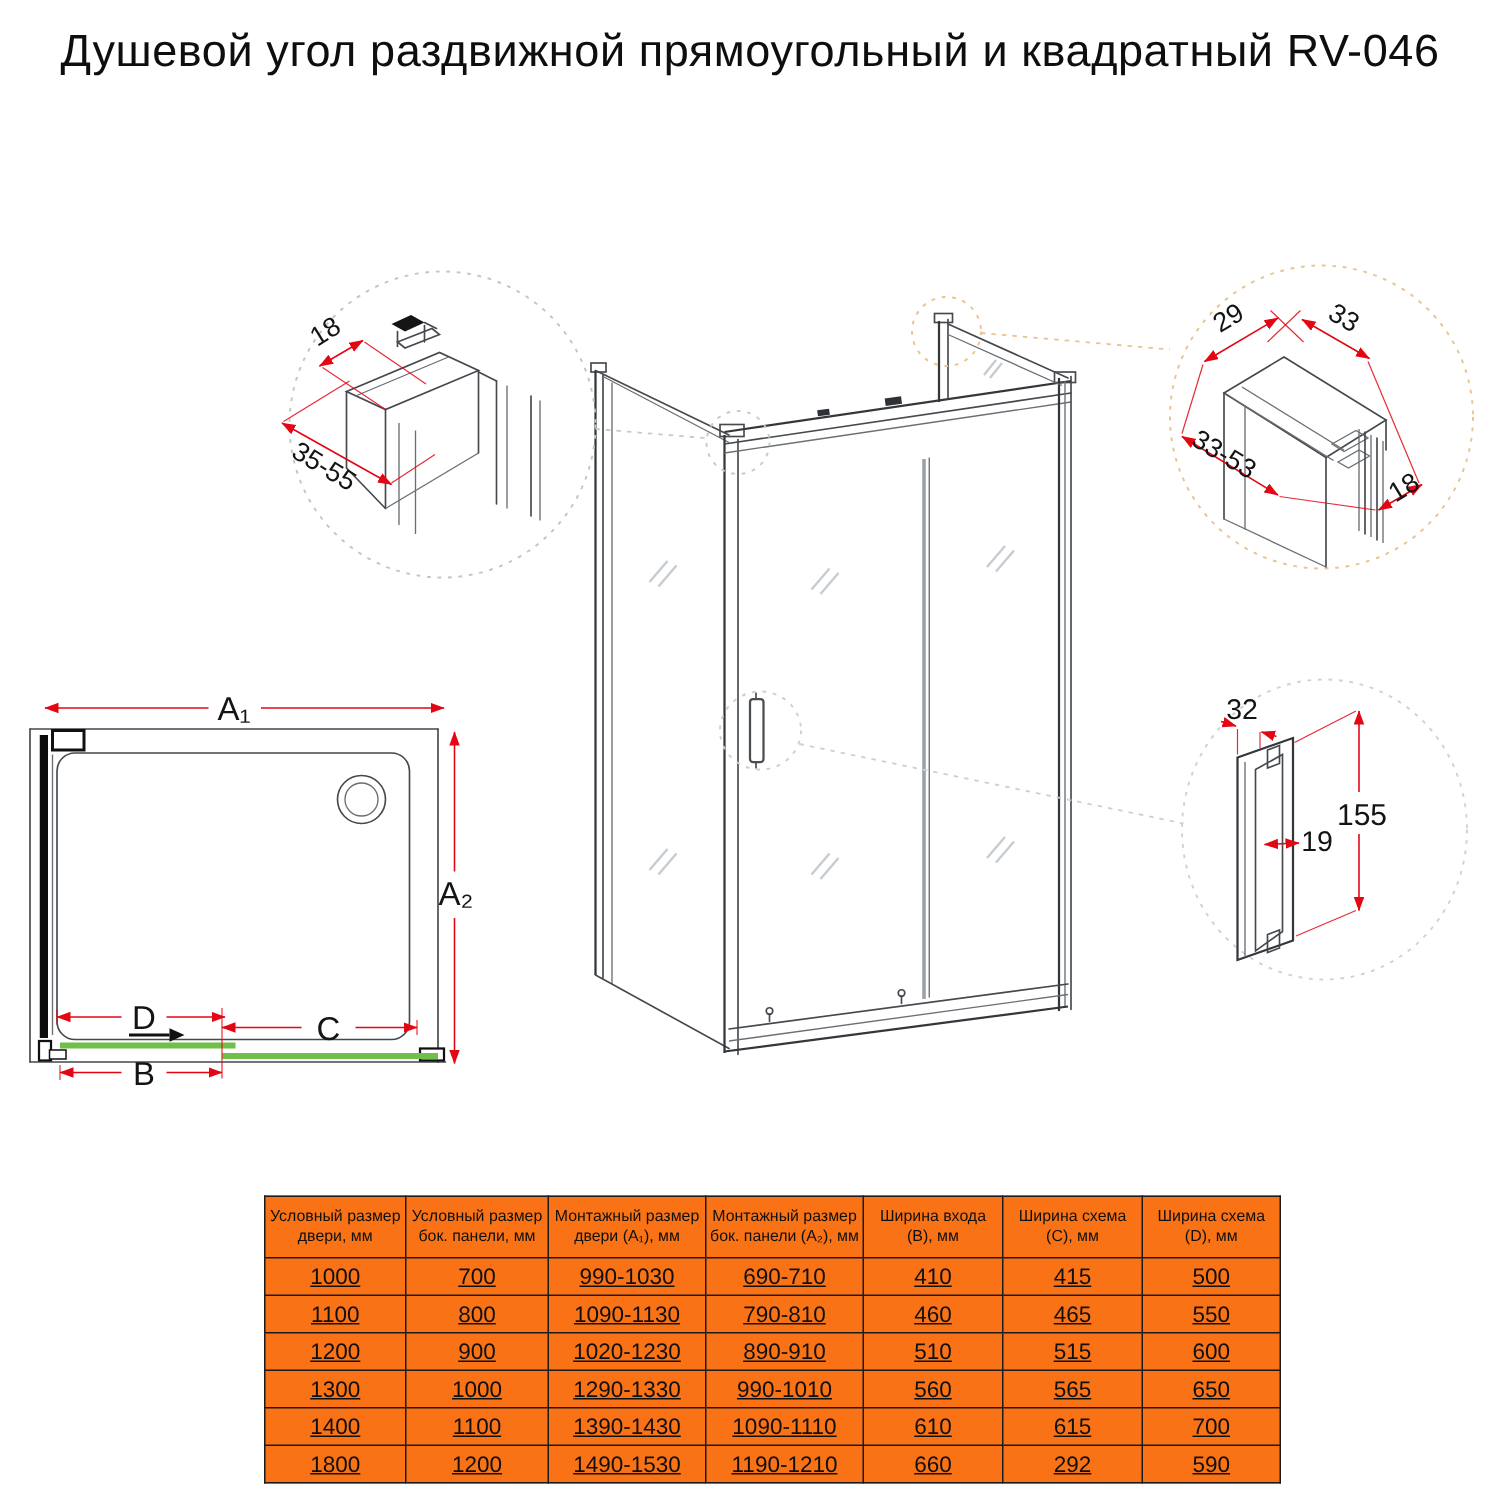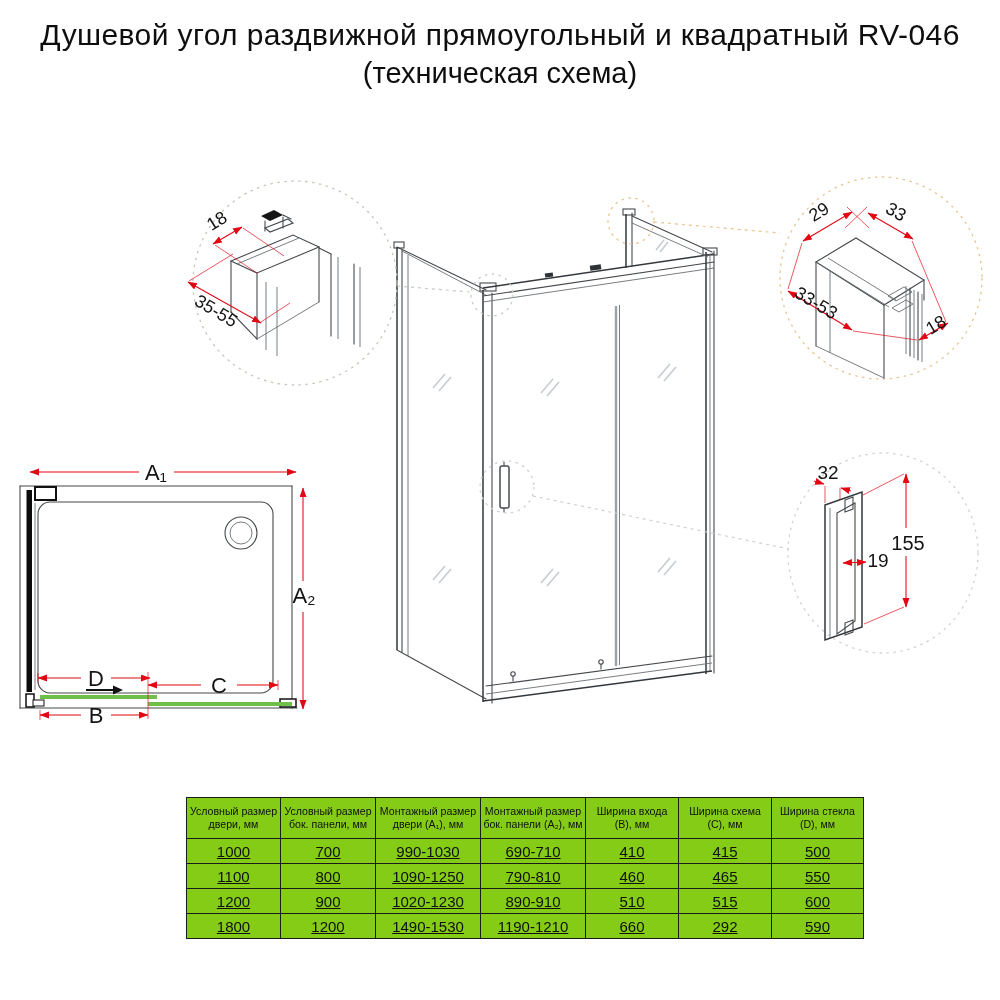--- a/index.html
+++ b/index.html
@@ -11,34 +11,33 @@
   svg{position:absolute;left:0;top:0;}
   .ln{stroke:#45494d;stroke-width:1.1;fill:none;stroke-linecap:round;}
   .lnb{stroke:#33373b;stroke-width:1.5;fill:none;}
   .lnf{stroke:#6a6f74;stroke-width:.9;fill:none;}
   .glass{stroke:#c6ccd2;stroke-width:1.6;fill:none;}
   .dim{stroke:#e30613;stroke-width:1.05;fill:none;}
   .dimthin{stroke:#e30613;stroke-width:.8;fill:none;opacity:.85;}
   .dimtxt{fill:#141414;}
   .dashc{fill:none;stroke-width:1.3;stroke-dasharray:2.5 4.5;}
   .leader{fill:none;stroke-width:1.2;stroke-dasharray:3 4;}
-  table.sizes{position:absolute;left:186px;top:797px;width:677px;border-collapse:collapse;
-              table-layout:fixed;background:#84cc16;}
+  table.sizes{position:absolute;left:176px;top:797px;width:677px;border-collapse:collapse;
+              table-layout:fixed;background:#f97316;}
   table.sizes th,table.sizes td{border:1.4px solid #1b1b1b;text-align:center;vertical-align:middle;
               font-family:"Liberation Sans","DejaVu Sans",sans-serif;}
   table.sizes th{font-size:10.6px;font-weight:normal;line-height:1.25;padding:3px 1px;height:34px;}
   table.sizes td{font-size:15px;height:24px;padding:0;text-decoration:underline;}
 </style>
 </head>
 <body>
 
 <div class="canvas">
 
   <div class="title t1">Душевой угол раздвижной прямоугольный и квадратный RV-046</div>
-  <div class="title t2">(техническая схема)</div>
 
   <svg width="1000" height="1000" viewBox="0 0 1000 1000">
     <defs>
       <marker id="ar" markerUnits="userSpaceOnUse" markerWidth="10" markerHeight="8" refX="9" refY="3.5" orient="auto-start-reverse">
           <path d="M0,0 L9.5,3.5 L0,7 Z" fill="#e30613"></path>
         </marker>
     </defs>
 
     <g>
 
@@ -261,52 +260,70 @@
         <col style="width:92px">
     </colgroup>
     <thead>
       <tr>
         <th>Условный размер двери, мм</th>
         <th>Условный размер бок. панели, мм</th>
         <th>Монтажный размер двери (A₁), мм</th>
         <th>Монтажный размер бок. панели (A₂), мм</th>
         <th>Ширина входа (B), мм</th>
         <th>Ширина схема (C), мм</th>
-        <th>Ширина стекла (D), мм</th>
+        <th>Ширина схема (D), мм</th>
       </tr>
     </thead>
     <tbody>
       <tr>
         <td>1000</td>
         <td>700</td>
         <td>990-1030</td>
         <td>690-710</td>
         <td>410</td>
         <td>415</td>
         <td>500</td>
       </tr>
       <tr>
         <td>1100</td>
         <td>800</td>
-        <td>1090-1250</td>
+        <td>1090-1130</td>
         <td>790-810</td>
         <td>460</td>
         <td>465</td>
         <td>550</td>
       </tr>
       <tr>
         <td>1200</td>
         <td>900</td>
         <td>1020-1230</td>
         <td>890-910</td>
         <td>510</td>
         <td>515</td>
         <td>600</td>
       </tr>
       <tr>
+        <td>1300</td>
+        <td>1000</td>
+        <td>1290-1330</td>
+        <td>990-1010</td>
+        <td>560</td>
+        <td>565</td>
+        <td>650</td>
+      </tr>
+      <tr>
+        <td>1400</td>
+        <td>1100</td>
+        <td>1390-1430</td>
+        <td>1090-1110</td>
+        <td>610</td>
+        <td>615</td>
+        <td>700</td>
+      </tr>
+      <tr>
         <td>1800</td>
         <td>1200</td>
         <td>1490-1530</td>
         <td>1190-1210</td>
         <td>660</td>
         <td>292</td>
         <td>590</td>
       </tr>
     </tbody>
   </table>

